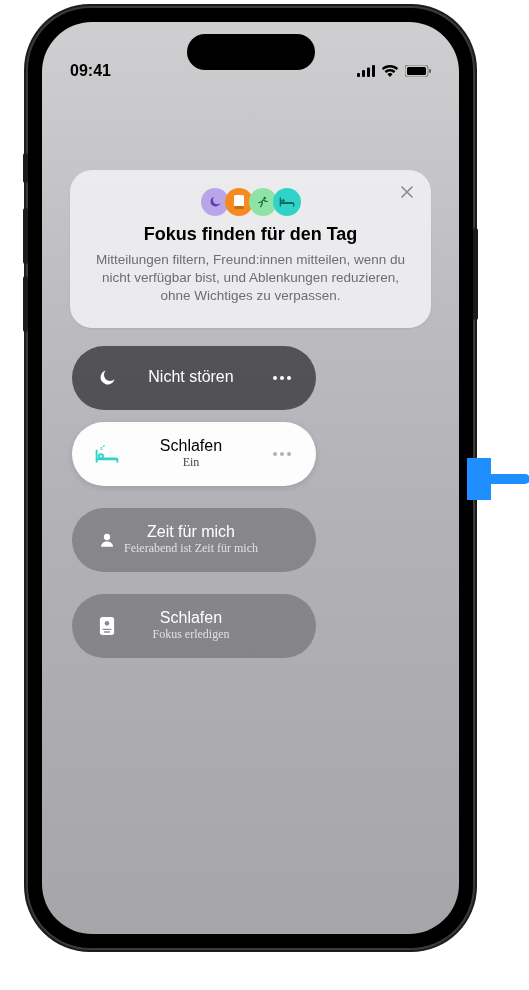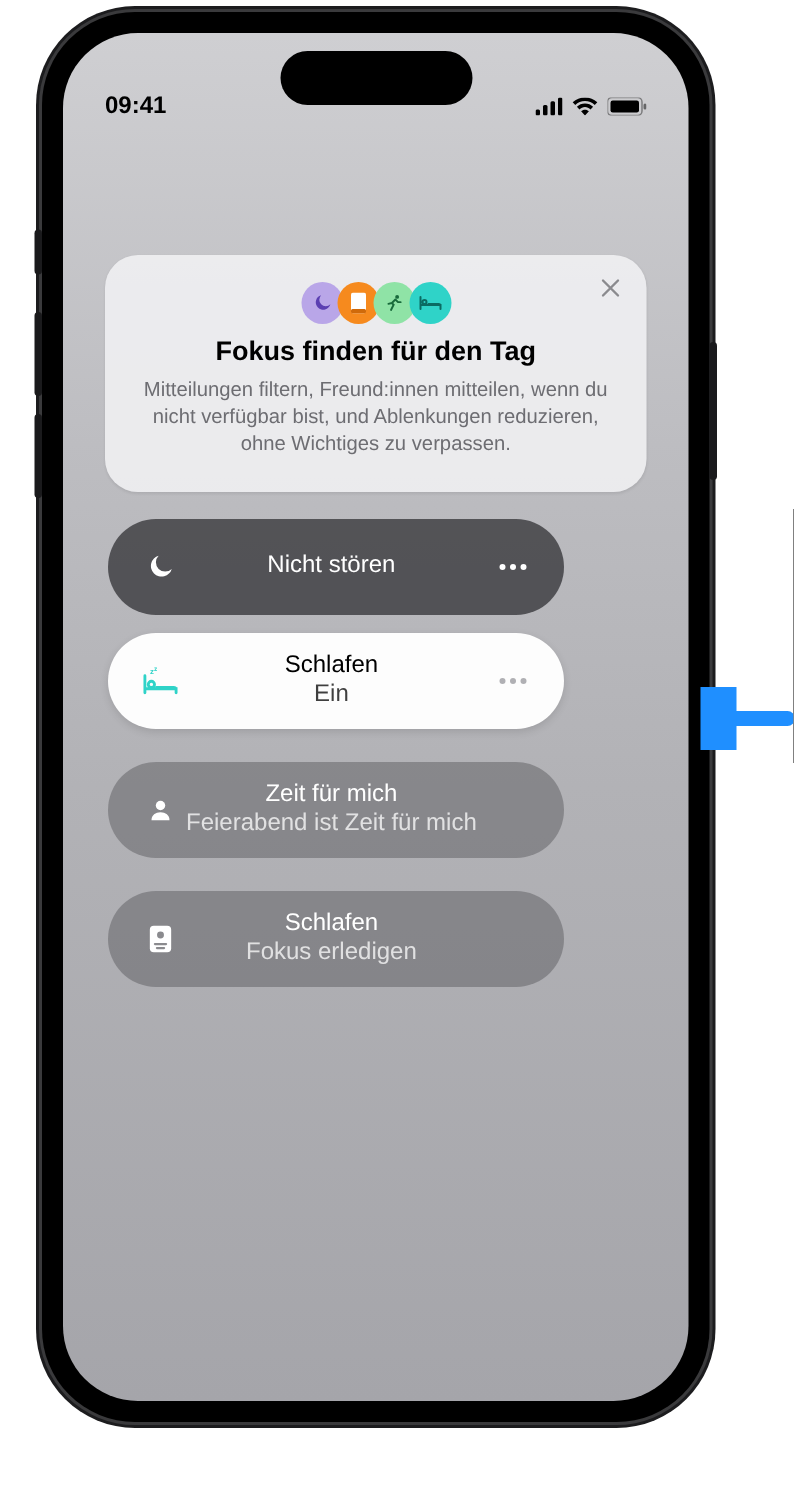--- a/index.html
+++ b/index.html
@@ -164,21 +164,21 @@
     flex: 1;
     text-align: center;
     display: flex;
     flex-direction: column;
     align-items: center;
     justify-content: center;
     line-height: 1.15;
     transform: translateX(-10px);
   }
   .focus-label { font-size: 16px; font-weight: 500; }
-  .focus-sub { font-size: 16px; opacity: 0.75; margin-top: 1px; }
+  .focus-sub { font-size: 12px; opacity: 0.75; margin-top: 1px; font-family: Liberation Serif, serif; }
   .focus-more {
     width: 28px; height: 28px;
     display: flex; align-items: center; justify-content: center;
     flex: 0 0 auto;
     font-weight: 700;
     letter-spacing: 1px;
   }
   .focus-item.active .focus-more { color: #b0b0b4; }
   .focus-item.active .focus-icon { color: #2fd3c8; }
 

